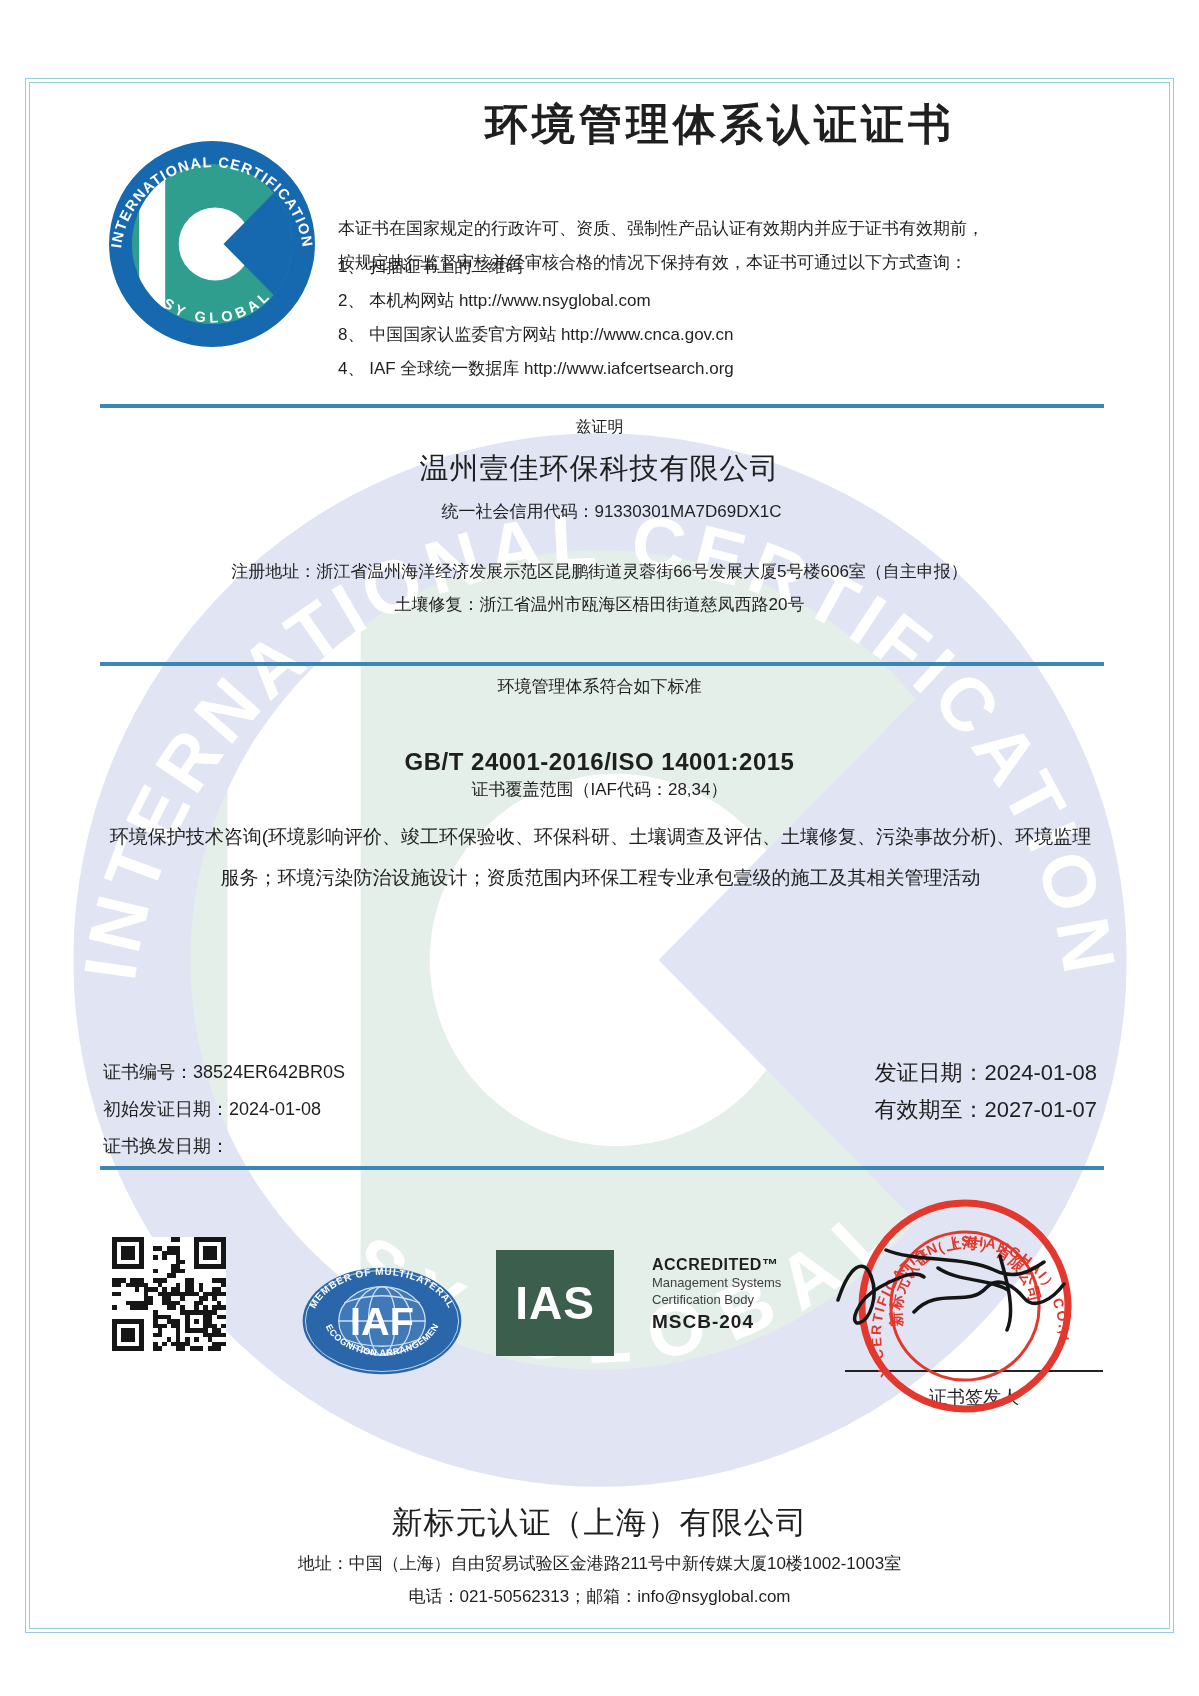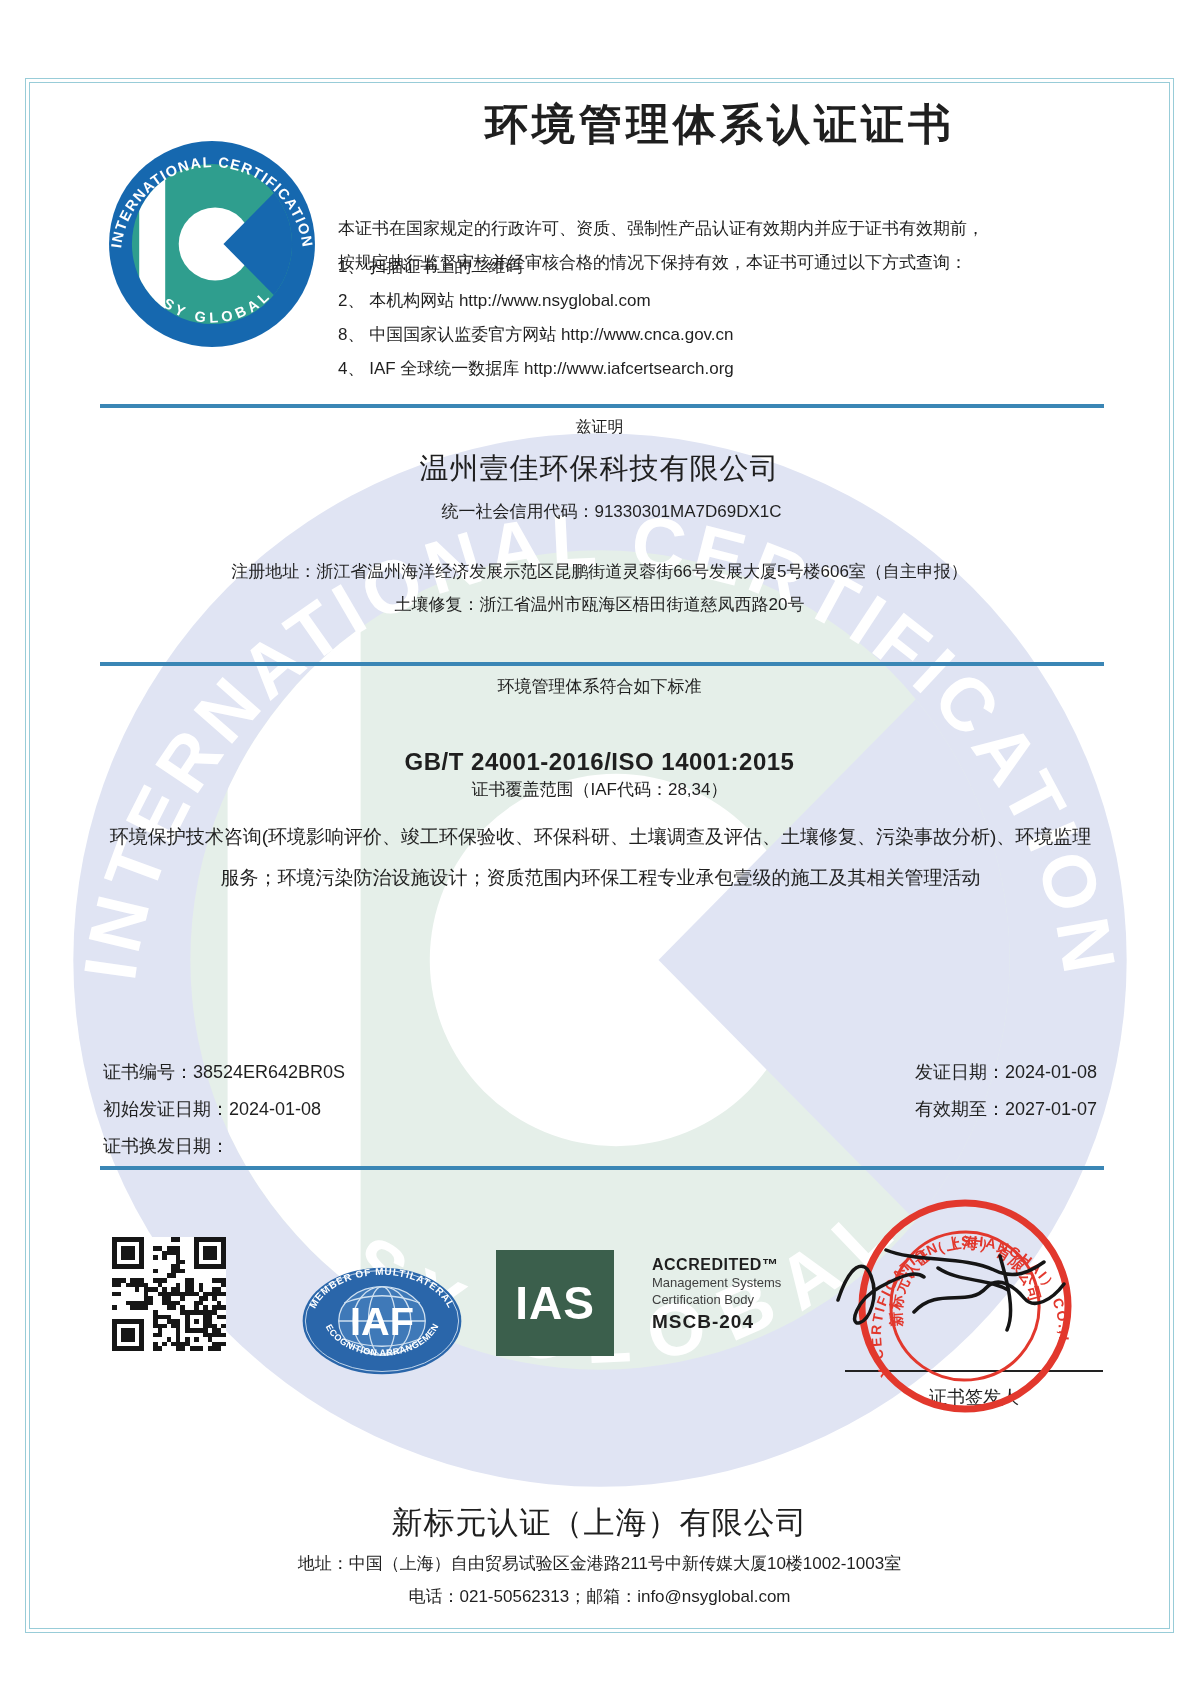--- a/index.html
+++ b/index.html
@@ -20,21 +20,21 @@
   .declare{top:417px;font-size:16px;}
   .company{top:449px;font-size:29px;font-weight:500;letter-spacing:1px;}
   .credit{top:500px;font-size:17px;margin-left:12px;}
   .regaddr{top:560px;font-size:17px;}
   .bizaddr{top:593px;font-size:17px;}
   .conform{top:675px;font-size:17px;}
   .stdcode{top:748px;font-size:24px;font-weight:700;letter-spacing:0.5px;}
   .scopelabel{top:778px;font-size:17px;}
   .scopetext{left:108px;top:816px;width:985px;text-align:center;font-size:19px;line-height:41px;z-index:2;}
   .det-left{left:103px;top:1054px;font-size:18px;line-height:37px;z-index:2;}
-  .det-right{right:102px;top:1054px;font-size:18px;line-height:37px;text-align:center;z-index:2;}
+  .det-right{right:102px;top:1054px;font-size:22px;line-height:37px;text-align:center;z-index:2;}
   .qr{left:112px;top:1237px;width:114px;height:114px;background:#fff;z-index:2;}
   .iaf{left:300px;top:1266px;width:164px;height:110px;z-index:2;}
   .ias-box{left:496px;top:1250px;width:118px;height:106px;background:#3b5f4c;color:#fff;
            display:flex;align-items:center;justify-content:center;font-size:46px;font-weight:700;
            letter-spacing:1px;z-index:2;}
   .ias-text{left:652px;top:1256px;width:220px;z-index:2;}
   .ias-acc{font-size:16px;font-weight:700;letter-spacing:0.5px;}
   .ias-line{font-size:13px;line-height:17px;color:#404040;}
   .ias-code{font-size:19px;font-weight:700;margin-top:3px;letter-spacing:1px;}
   .stamp{left:845px;top:1186px;width:240px;height:240px;z-index:3;}

